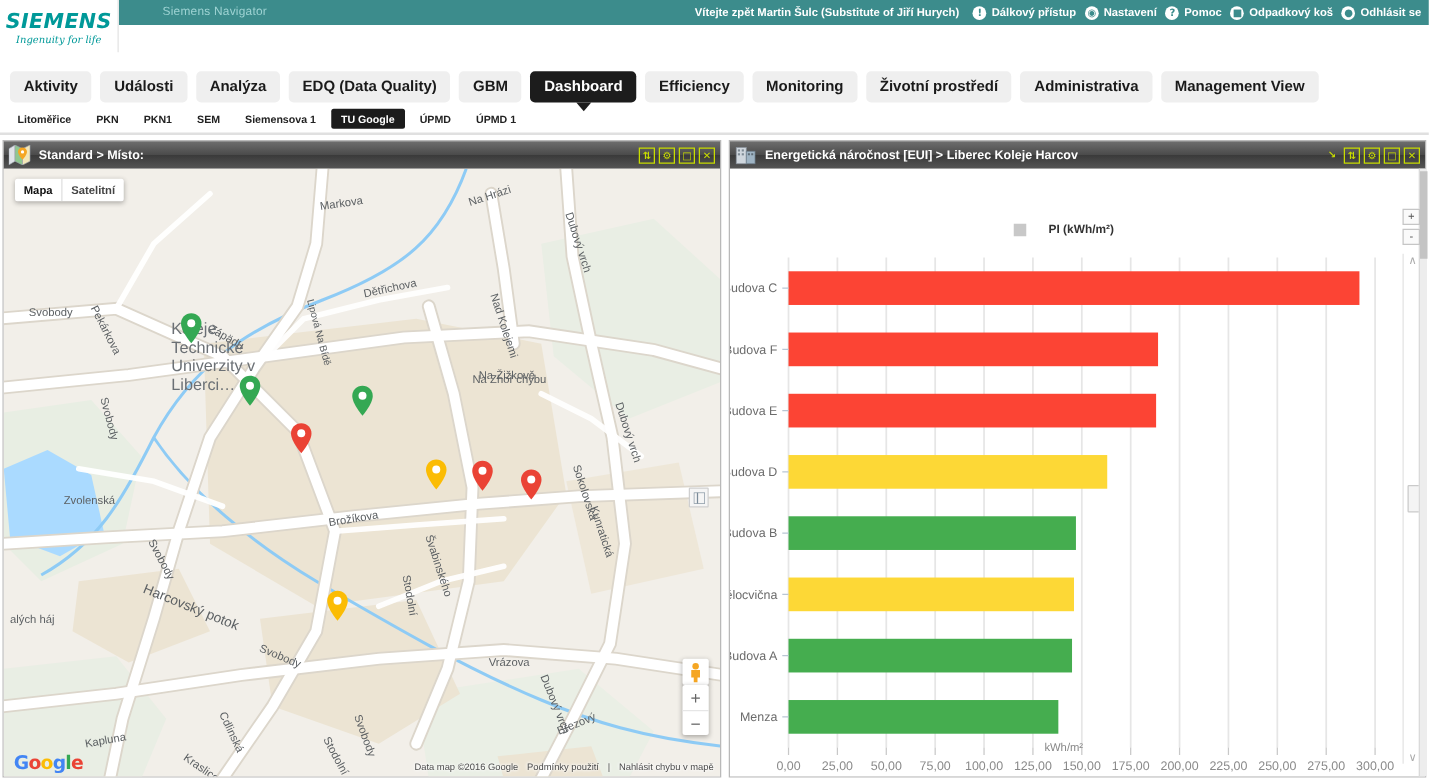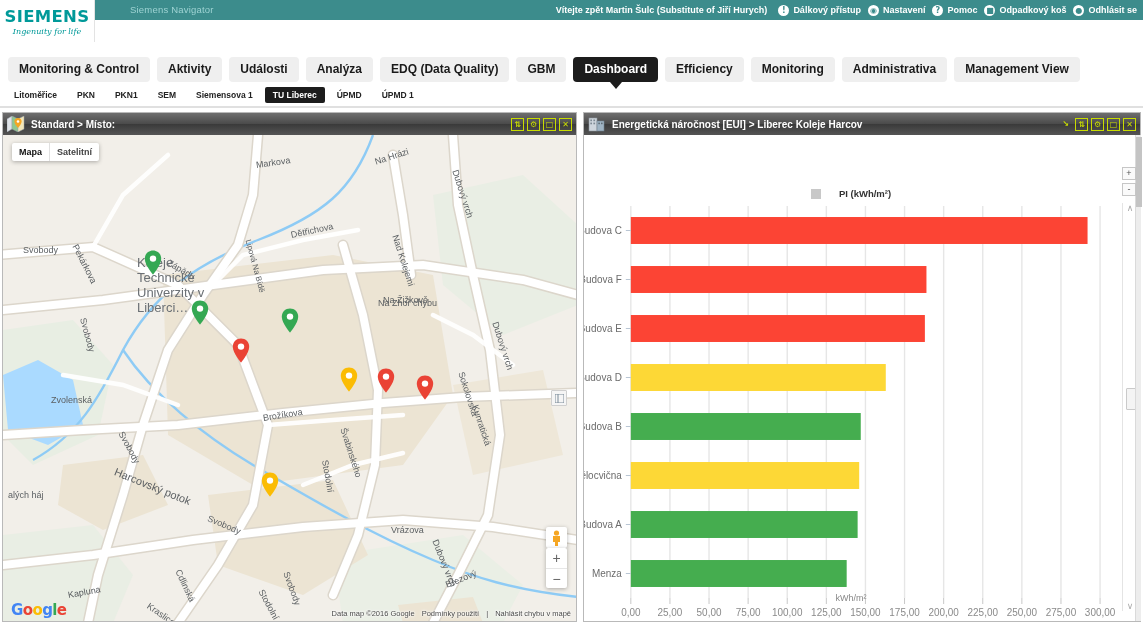--- a/index.html
+++ b/index.html
@@ -35,21 +35,21 @@
     font-weight: bold; font-family: "DejaVu Sans", sans-serif;
   }
   
   .logo-wrap {
     position: absolute; left: 0; top: 0; width: 95px; height: 42px;
     background: #fff; border-right: 1px solid #e3e3e3;
     display: flex; flex-direction: column; align-items: center; justify-content: center;
   }
   .logo-main {
     font-size: 16.5px; font-weight: bold; color: #009999;
-    letter-spacing: .3px; font-family: "DejaVu Sans", sans-serif;
+    letter-spacing: .3px; font-family: "DejaVu Sans", sans-serif; font-style: italic;
   }
   .logo-sub {
     font-size: 8px; color: #009999; font-style: italic;
     font-family: "DejaVu Serif", serif; margin-top: 1px;
   }
   
   .navzone {
     position: absolute; top: 42px; left: 0; width: 1143px; height: 66px;
     background: #ffffff;
   }
@@ -183,21 +183,21 @@
     border-bottom: 1px solid #d4d4d4; display: flex; align-items: center;
   }
   .rankbtn {
     background: #b4d42d; color: #222; font-size: 9px; font-weight: bold;
     padding: 3px 10px; margin-left: 6px; cursor: pointer;
   }
   .pin-ic { margin-left: auto; margin-right: 8px; cursor: pointer; }
   .plotarea { position: absolute; top: 23px; left: 0; right: 22px; bottom: 0; }
   .legend {
     position: absolute; top: 20px; left: 0; right: 0;
-    display: flex; justify-content: center; align-items: center; gap: 18px; margin-top: 10px;
+    display: flex; justify-content: center; align-items: center; gap: 18px;
   }
   .legend-sw { width: 10px; height: 10px; background: #c8c8c8; }
   .legend-tx { font-size: 9.5px; color: #333; font-weight: bold; }
   .chart-svg { position: absolute; top: 44px; left: 0; width: 100%; height: 400px; }
   .xlab {
     position: absolute; bottom: 18px; left: 0; right: 0;
     text-align: center; font-size: 9px; color: #888;
   }
   .zoomctl {
     position: absolute; right: 4px; top: 32px; width: 14px; z-index: 10;
@@ -257,23 +257,20 @@
 </div>
 
 <div class="logo-wrap">
   <div class="logo-main">SIEMENS</div>
   <div class="logo-sub">Ingenuity for life</div>
 </div>
 
 <div class="navzone">
   <div class="tabrow" id="tabrow">
       <div class="tab">
-        <span>Monitoring &amp; Control</span>
-      </div>
-      <div class="tab">
         <span>Aktivity</span>
       </div>
       <div class="tab">
         <span>Události</span>
       </div>
       <div class="tab">
         <span>Analýza</span>
       </div>
       <div class="tab">
         <span>EDQ (Data Quality)</span>
@@ -282,20 +279,23 @@
         <span>GBM</span>
       </div>
       <div class="tab active">
         <span>Dashboard</span>
       </div>
       <div class="tab">
         <span>Efficiency</span>
       </div>
       <div class="tab">
         <span>Monitoring</span>
+      </div>
+      <div class="tab">
+        <span>Životní prostředí</span>
       </div>
       <div class="tab">
         <span>Administrativa</span>
       </div>
       <div class="tab">
         <span>Management View</span>
       </div>
     </div>
   <div class="subtabrow" id="subtabrow">
       <div class="subtab">
@@ -307,21 +307,21 @@
       <div class="subtab">
         <span>PKN1</span>
       </div>
       <div class="subtab">
         <span>SEM</span>
       </div>
       <div class="subtab">
         <span>Siemensova 1</span>
       </div>
       <div class="subtab active">
-        <span>TU Liberec</span>
+        <span>TU Google</span>
       </div>
       <div class="subtab">
         <span>ÚPMD</span>
       </div>
       <div class="subtab">
         <span>ÚPMD 1</span>
       </div>
     </div>
 </div>
 <div class="navsep"></div>

